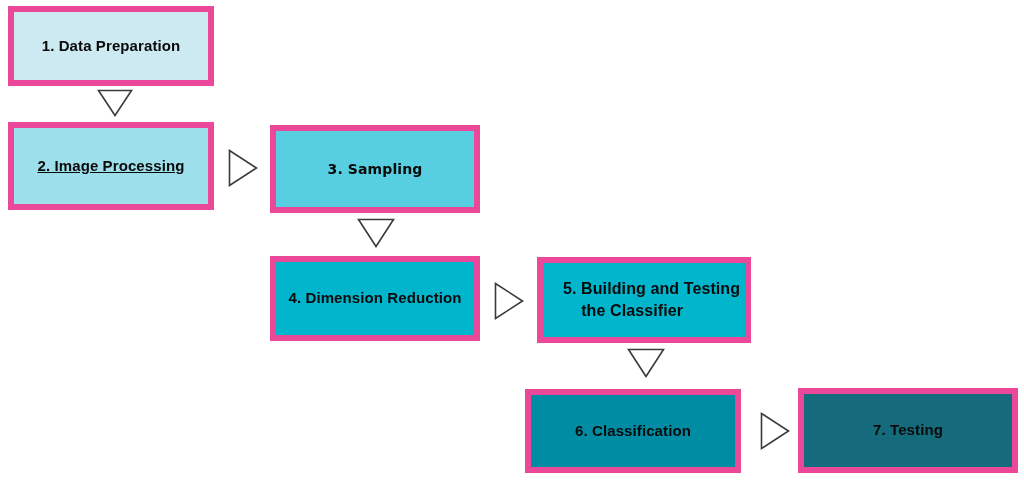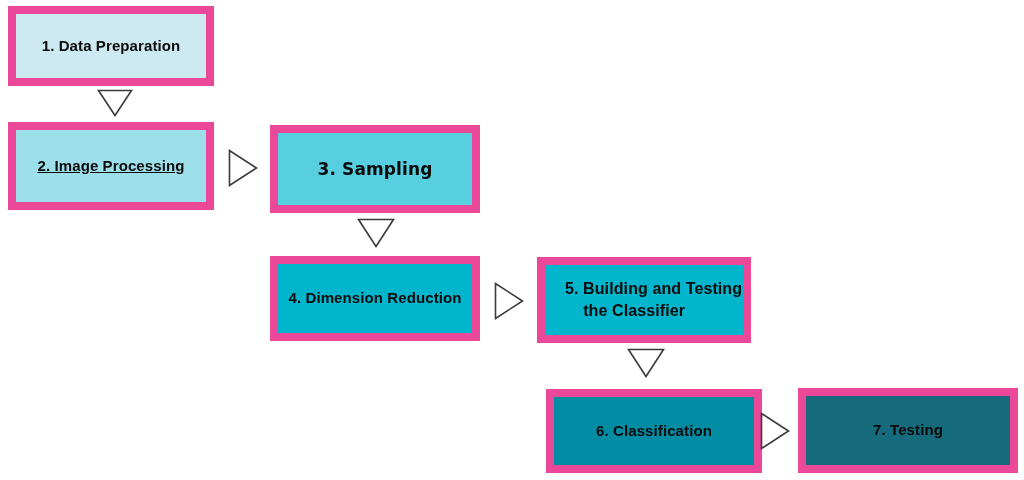--- a/index.html
+++ b/index.html
@@ -1,40 +1,40 @@
 <!DOCTYPE html>
 <html><head>
 <meta charset="utf-8">
 <style>
   html,body{margin:0;padding:0;}
   body{background:#ffffff;font-family:"Liberation Sans",sans-serif;}
   #canvas{position:relative;width:1024px;height:480px;background:#ffffff;overflow:hidden;}
 
   .box{
     position:absolute;
-    border:8px solid #ec4899;
+    border:6px solid #ec4899;
     box-sizing:border-box;
     display:flex;
     align-items:center;
     justify-content:center;
     color:#0a0a0a;
     font-weight:bold;
     font-size:15px;
     letter-spacing:.1px;
   }
   .box .lbl{white-space:pre;line-height:1.35;}
 
   .b1{left:8px;  top:6px;   width:206px;height:80px;}
   .b2{left:8px;  top:122px; width:206px;height:88px;text-decoration:underline;}
   .b3{left:270px;top:125px; width:210px;height:88px;
-      font-family:"DejaVu Sans",sans-serif;font-size:17px;}
+      font-family:"DejaVu Sans",sans-serif;font-size:14px;}
   .b4{left:270px;top:256px; width:210px;height:85px;text-align:center;}
   .b5{left:537px;top:257px; width:214px;height:86px;justify-content:flex-start;}
   .b5 .lbl{padding-left:20px;font-size:16px;}
-  .b6{left:546px;top:389px; width:216px;height:84px;}
+  .b6{left:525px;top:389px; width:216px;height:84px;}
   .b7{left:798px;top:388px; width:220px;height:85px;}
 
   .arr{position:absolute;}
   .arr polygon{fill:#ffffff;stroke:#3a3a3a;stroke-width:1.6;stroke-linejoin:miter;}
 
   .aA{left:97px; top:89px; width:36px;height:28px;}
   .aB{left:228px;top:149px;width:30px;height:38px;}
   .aC{left:357px;top:218px;width:38px;height:30px;}
   .aD{left:494px;top:282px;width:30px;height:38px;}
   .aE{left:627px;top:348px;width:38px;height:30px;}

